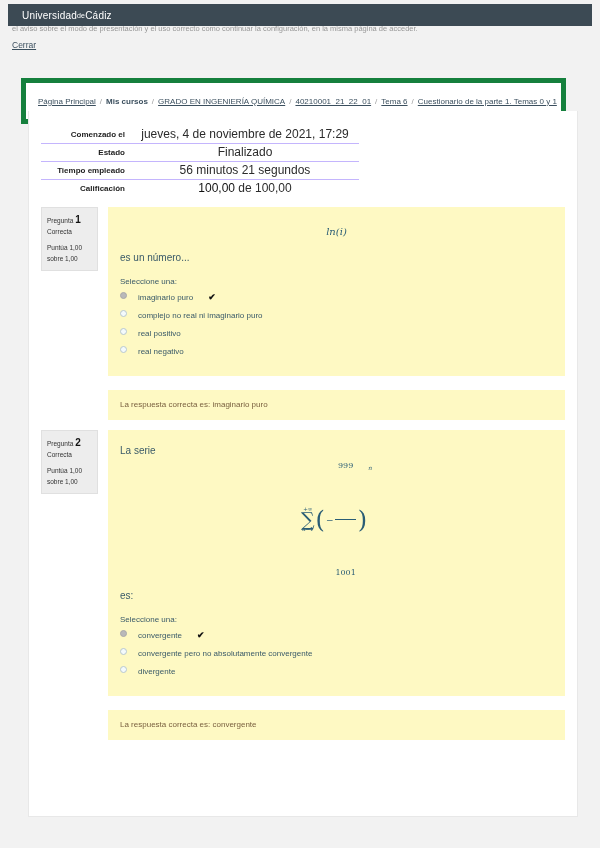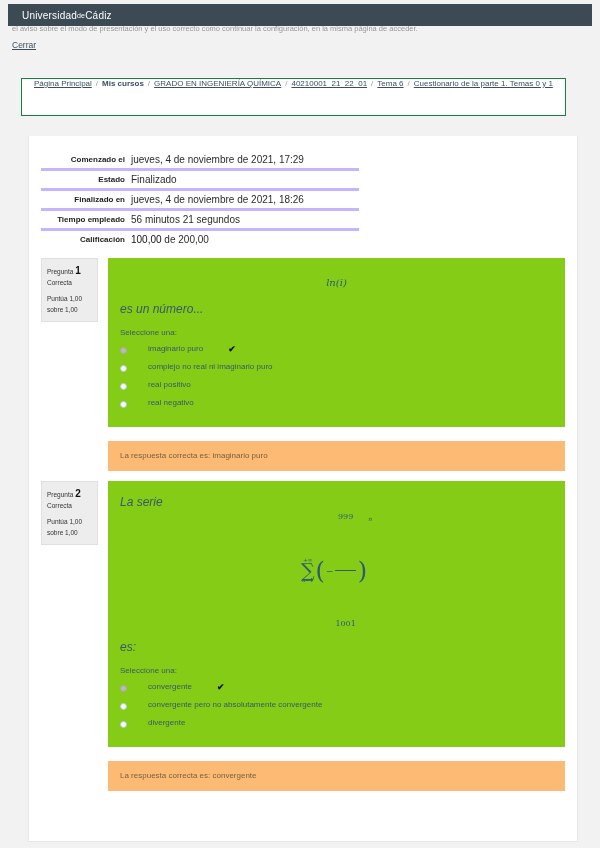--- a/index.html
+++ b/index.html
@@ -27,82 +27,82 @@
     overflow: hidden; color: #4a4a4a; font-size: 7.5px; line-height: 9px;
     white-space: nowrap; opacity: .55;
   }
 
   
   .cerrar-wrap { position: absolute; top: 34px; left: 12px; }
   .cerrar { font-size: 8.5px; color: #3b4f5e; text-decoration: underline; cursor: pointer; }
 
   
   .crumb-card {
-    position: absolute; top: 78px; left: 21px; width: 545px; height: 38px;
-    background: #ffffff; border: 1px solid #15803d;
-    display: flex; align-items: flex-start; padding: 0 12px;
+    position: absolute; top: 78px; left: 21px; width: 545px; height: 46px;
+    background: #ffffff; border: 5px solid #15803d;
+    display: flex; align-items: center; padding: 0 12px;
   }
   .crumb { font-size: 8px; color: #3b4f5e; white-space: nowrap; }
   .crumb a { color: #3b4f5e; text-decoration: underline; cursor: pointer; }
   .crumb .sep { color: #9a9a9a; margin: 0 4px; text-decoration: none; display: inline-block; }
   .crumb .strong { font-weight: bold; text-decoration: none; color: #3b4f5e; }
 
   
   .main-card {
-    position: absolute; top: 136px; left: 28px; width: 550px; height: 706px;
+    position: absolute; top: 111px; left: 28px; width: 550px; height: 706px;
     background: #ffffff; border: 1px solid #e8e8e8; border-top: none;
     padding: 10px 12px 0 12px; overflow: hidden;
   }
 
   
   table.summary { width: 318px; border-collapse: collapse; margin: 5px 0 0 0; }
-  table.summary tr { border-top: 3px solid #c4b5fd; }
+  table.summary tr { border-top: 1px solid #c4b5fd; }
   table.summary tr:first-child { border-top: none; }
   table.summary th {
     text-align: right; font-size: 8px; font-weight: bold; color: #1d1d1d;
     padding: 3px 6px 3px 0; width: 90px; vertical-align: top; line-height: 11px;
   }
   table.summary td {
-    text-align: left; font-size: 10px; color: #2b2b2b; font-weight: normal;
+    text-align: center; font-size: 12px; color: #2b2b2b; font-weight: normal;
     padding: 3px 0 3px 0; vertical-align: top; line-height: 11px; margin-left: 24px;
   }
   table.summary td b { font-weight: normal; color: #111; }
 
   
   .qblock { display: flex; margin-top: 10px; gap: 10px; }
   .qinfo {
     width: 57px; flex: 0 0 57px; background: #ededed; border: 1px solid #e0e0e0;
     padding: 6px 5px; align-self: flex-start; min-height: 58px;
   }
   .qinfo .ln { font-size: 6.5px; color: #333; line-height: 11px; white-space: nowrap; }
   .qinfo .qnum { font-size: 10px; font-weight: bold; color: #111; }
   .qinfo .gap { height: 5px; }
 
   .qbody { flex: 1 1 auto; }
   .qcontent {
-    background: #84cc16; padding: 10px 12px 12px 12px; min-height: 100px;
+    background: #fef9c3; padding: 10px 12px 12px 12px; min-height: 100px;
   }
   .formula-center { text-align: center; padding: 4px 0 8px 0; }
   .mathtxt { color: #2a5d75; font-family: "DejaVu Serif", serif; font-style: italic; }
   .m-ln { font-size: 10px; }
 
-  .qtext { font-size: 12px; color: #3a5a68; line-height: 14px; margin: 4px 0 0 0; font-style: italic; }
+  .qtext { font-size: 10px; color: #3a5a68; line-height: 14px; margin: 4px 0 0 0; }
   .sel-label { font-size: 8px; color: #3a5a68; margin: 12px 0 6px 0; }
 
-  .opt { display: flex; align-items: flex-end; gap: 21px; margin: 0 0 7px 0; }
+  .opt { display: flex; align-items: flex-start; gap: 11px; margin: 0 0 7px 0; }
   .radio {
     width: 7px; height: 7px; border-radius: 50%; flex: 0 0 7px;
     border: 1px solid #b8c8cf; background: #f4fafc; display: inline-block;
   }
   .radio.checked { background: #b9b9b9; border-color: #a9a9a9; }
   .opt .olabel { font-size: 8px; color: #3a5a68; line-height: 11px; }
   .check { color: #111; font-size: 9px; margin-left: 4px; font-weight: bold; }
 
   .feedback {
-    background: #fdba74; padding: 9px 12px; margin-top: 14px;
+    background: #fef9c3; padding: 9px 12px; margin-top: 14px;
     font-size: 8px; color: #7a6140; line-height: 12px;
   }
 
   
   .sum-expr {
     display: inline-flex; align-items: center; justify-content: center;
     color: #2a5d75; font-family: "DejaVu Serif", serif;
   }
   .sigma-grp { display: inline-flex; flex-direction: column; align-items: center; line-height: 1; }
   .sig-top { font-size: 5.5px; margin-bottom: -1px; }
@@ -144,30 +144,26 @@
       <tbody>
           <tr>
         <th>Comenzado el</th>
         <td>jueves, 4 de noviembre de 2021, 17:29</td>
       </tr>
       <tr>
         <th>Estado</th>
         <td>Finalizado</td>
       </tr>
       <tr>
-        <th>Finalizado en</th>
-        <td>jueves, 4 de noviembre de 2021, 18:26</td>
-      </tr>
-      <tr>
         <th>Tiempo empleado</th>
         <td>56 minutos 21 segundos</td>
       </tr>
       <tr>
         <th>Calificación</th>
-        <td><b>100,00</b><span> de 200,00</span></td>
+        <td><b>100,00</b><span> de 100,00</span></td>
       </tr>
     </tbody>
       </table>
 
     <div class="qblock">
       <div class="qinfo">
         <div class="ln"><span>Pregunta</span> <span class="qnum">1</span></div>
         <div class="ln">Correcta</div>
         <div class="gap"></div>
         <div class="ln">Puntúa 1,00</div>

